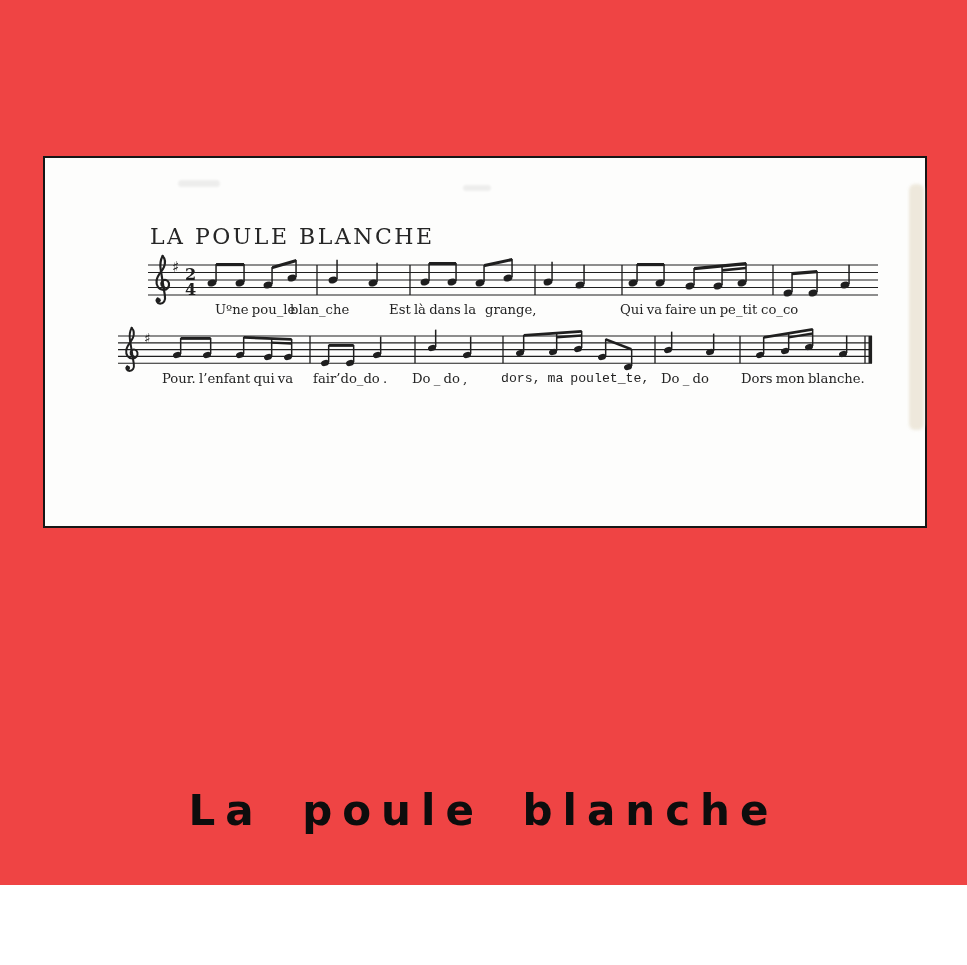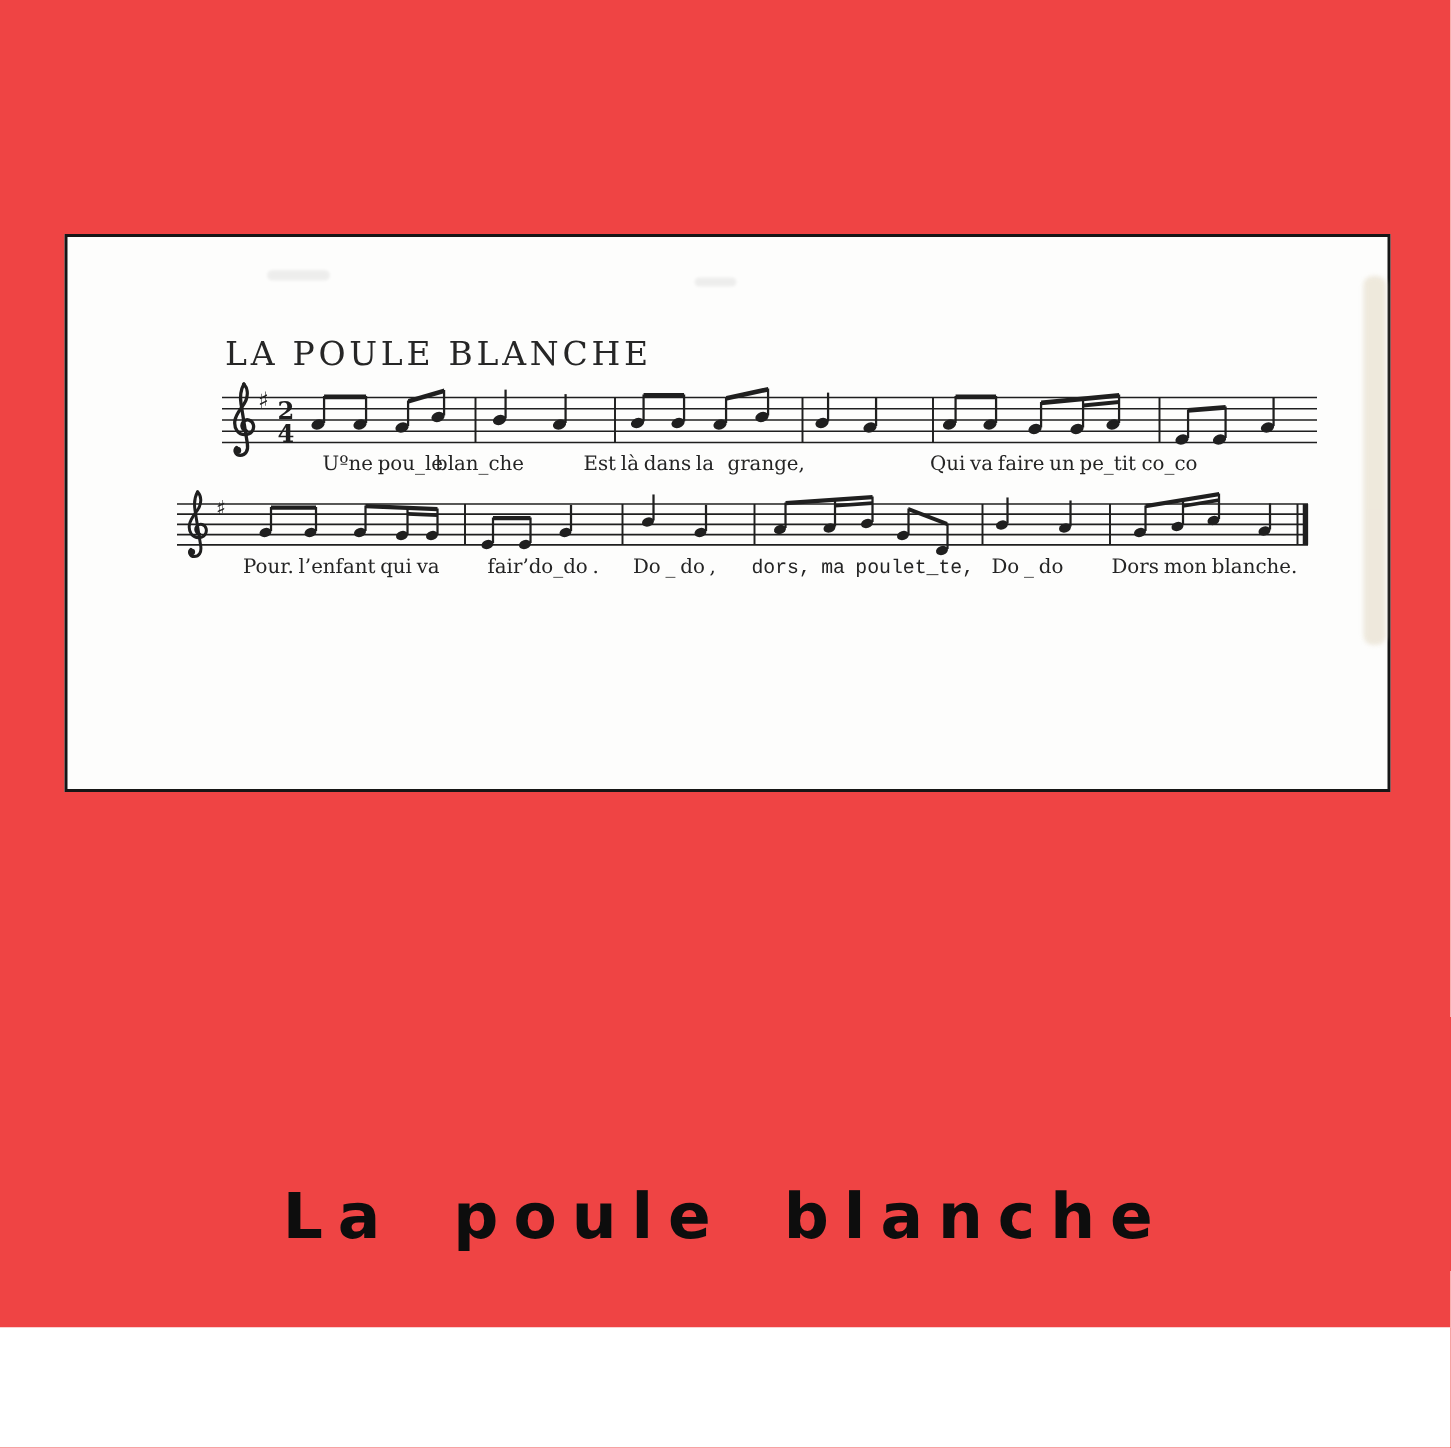--- a/index.html
+++ b/index.html
@@ -226,22 +226,22 @@
     <div id="lyrics1" class="lyrics">
         <span class="lyr" style="left: 170px;">Uºne pou_le</span>
         <span class="lyr" style="left: 245px;">blan_che</span>
         <span class="lyr" style="left: 344px;">Est là dans la</span>
         <span class="lyr" style="left: 440px;">grange,</span>
         <span class="lyr" style="left: 575px;">Qui va faire un pe_tit</span>
         <span class="lyr" style="left: 716px;">co_co</span>
       </div>
     <div id="lyrics2" class="lyrics">
         <span class="lyr" style="left: 117px;">Pour. l’enfant qui va</span>
-        <span class="lyr" style="left: 280px; text-align: right;">fair’do_do .</span>
-        <span class="lyr" style="left: 377px;">Do _ do ,</span>
+        <span class="lyr" style="left: 268px; text-align: right;">fair’do_do .</span>
+        <span class="lyr" style="left: 367px;">Do _ do ,</span>
         <span class="lyr" style="left: 456px; font-family: Liberation Mono, monospace;">dors, ma poulet_te,</span>
         <span class="lyr" style="left: 616px;">Do _ do</span>
         <span class="lyr" style="left: 696px;">Dors mon blanche.</span>
       </div>
   </div>
   <div class="caption">La poule blanche</div>
   <div class="bottom-bar"></div>
 </div>
 
 </body></html>

